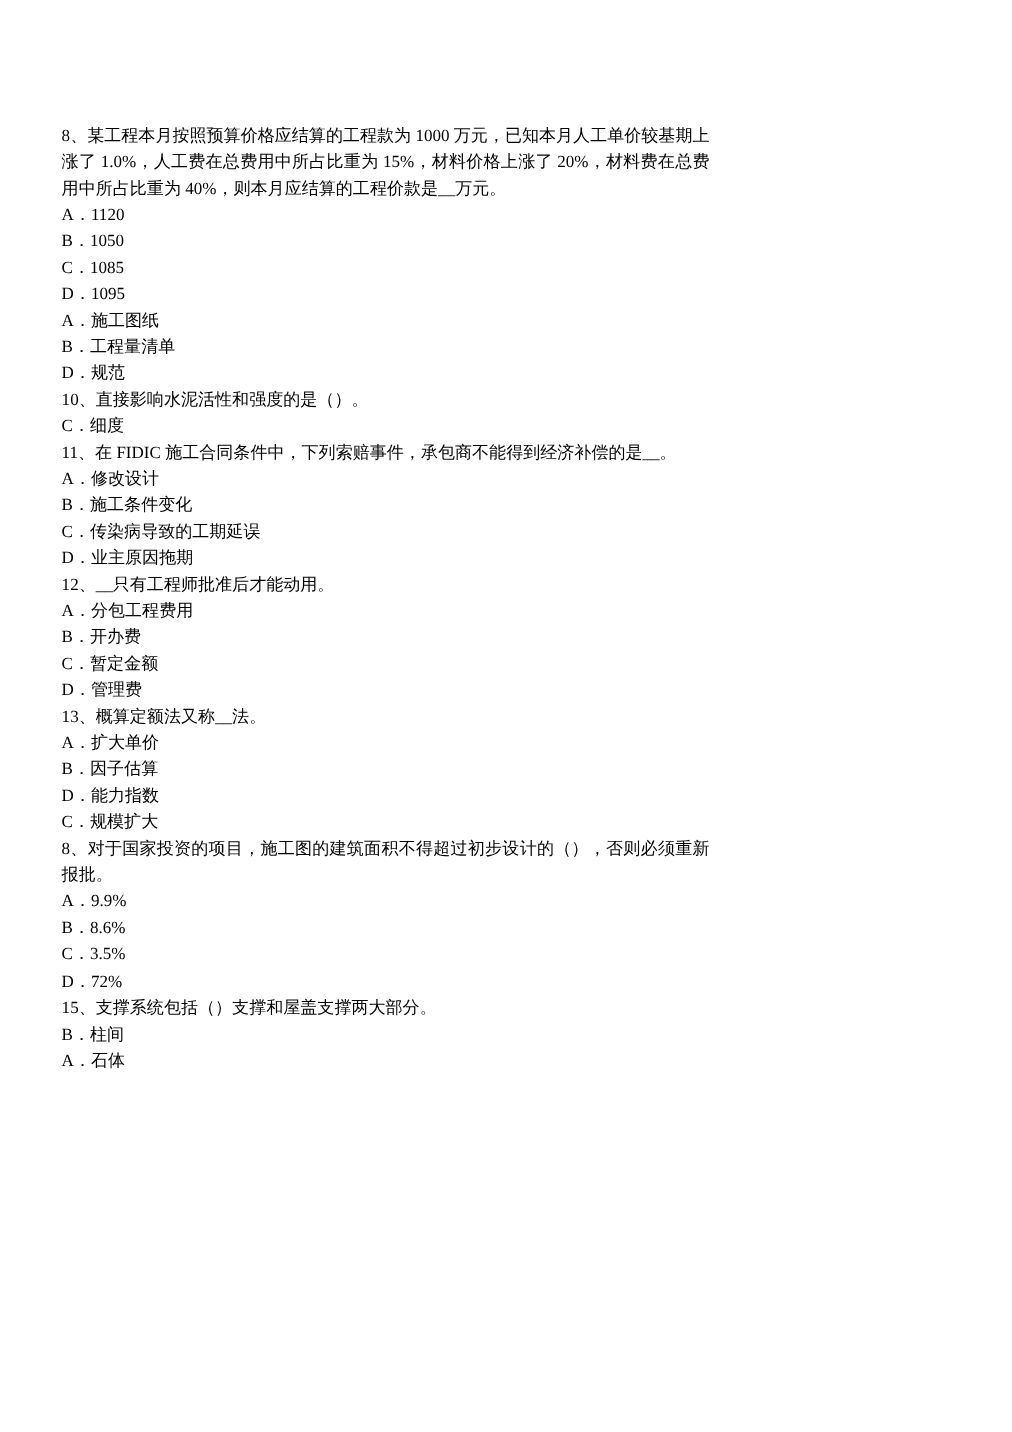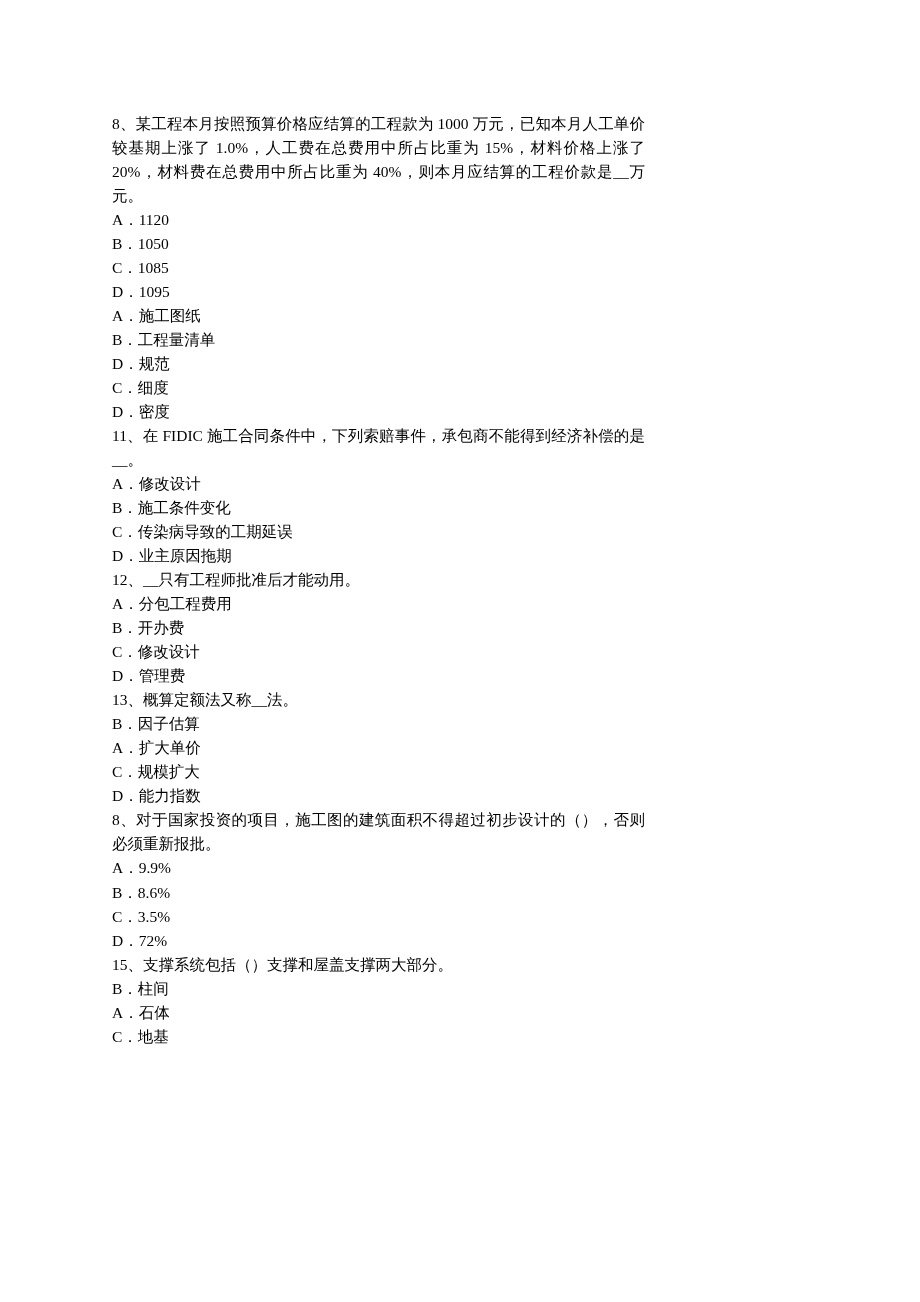--- a/index.html
+++ b/index.html
@@ -8,21 +8,21 @@
     background: #ffffff;
     font-family: "SimSun", "宋体", serif;
     font-size: 15.5px;
     line-height: 1.55;
     color: #000000;
   }
   .page {
     width: 765px;
     min-height: 1302px;
     box-sizing: border-box;
-    padding: 112px 120px 60px 112px;
+    padding: 112px 120px 60px 56px;
   }
   .question {
     margin: 0;
   }
   .stem {
     text-align: justify;
   }
   .option {
     display: block;
   }
@@ -40,56 +40,55 @@
     <span class="option">D．1095</span>
   </div>
 
   <div class="question">
     <span class="option">A．施工图纸</span>
     <span class="option">B．工程量清单</span>
     <span class="option">D．规范</span>
   </div>
 
   <div class="question">
+    <div class="stem">10、直接影响水泥活性和强度的是（）。</div>
     <span class="option">C．细度</span>
-    <span class="option">D．密度</span>
   </div>
 
   <div class="question">
     <div class="stem">11、在 FIDIC 施工合同条件中，下列索赔事件，承包商不能得到经济补偿的是__。</div>
     <span class="option">A．修改设计</span>
     <span class="option">B．施工条件变化</span>
     <span class="option">C．传染病导致的工期延误</span>
     <span class="option">D．业主原因拖期</span>
   </div>
 
   <div class="question">
     <div class="stem">12、__只有工程师批准后才能动用。</div>
     <span class="option">A．分包工程费用</span>
     <span class="option">B．开办费</span>
-    <span class="option">C．修改设计</span>
+    <span class="option">C．暂定金额</span>
     <span class="option">D．管理费</span>
   </div>
 
   <div class="question">
     <div class="stem">13、概算定额法又称__法。</div>
+    <span class="option">A．扩大单价</span>
     <span class="option">B．因子估算</span>
-    <span class="option">A．扩大单价</span>
+    <span class="option">D．能力指数</span>
     <span class="option">C．规模扩大</span>
-    <span class="option">D．能力指数</span>
   </div>
 
   <div class="question">
     <div class="stem">8、对于国家投资的项目，施工图的建筑面积不得超过初步设计的（），否则必须重新报批。</div>
     <span class="option">A．9.9%</span>
     <span class="option">B．8.6%</span>
     <span class="option">C．3.5%</span>
     <span class="option">D．72%</span>
   </div>
 
   <div class="question">
     <div class="stem">15、支撑系统包括（）支撑和屋盖支撑两大部分。</div>
     <span class="option">B．柱间</span>
     <span class="option">A．石体</span>
-    <span class="option">C．地基</span>
   </div>
 
 </div>
 
 </body></html>

